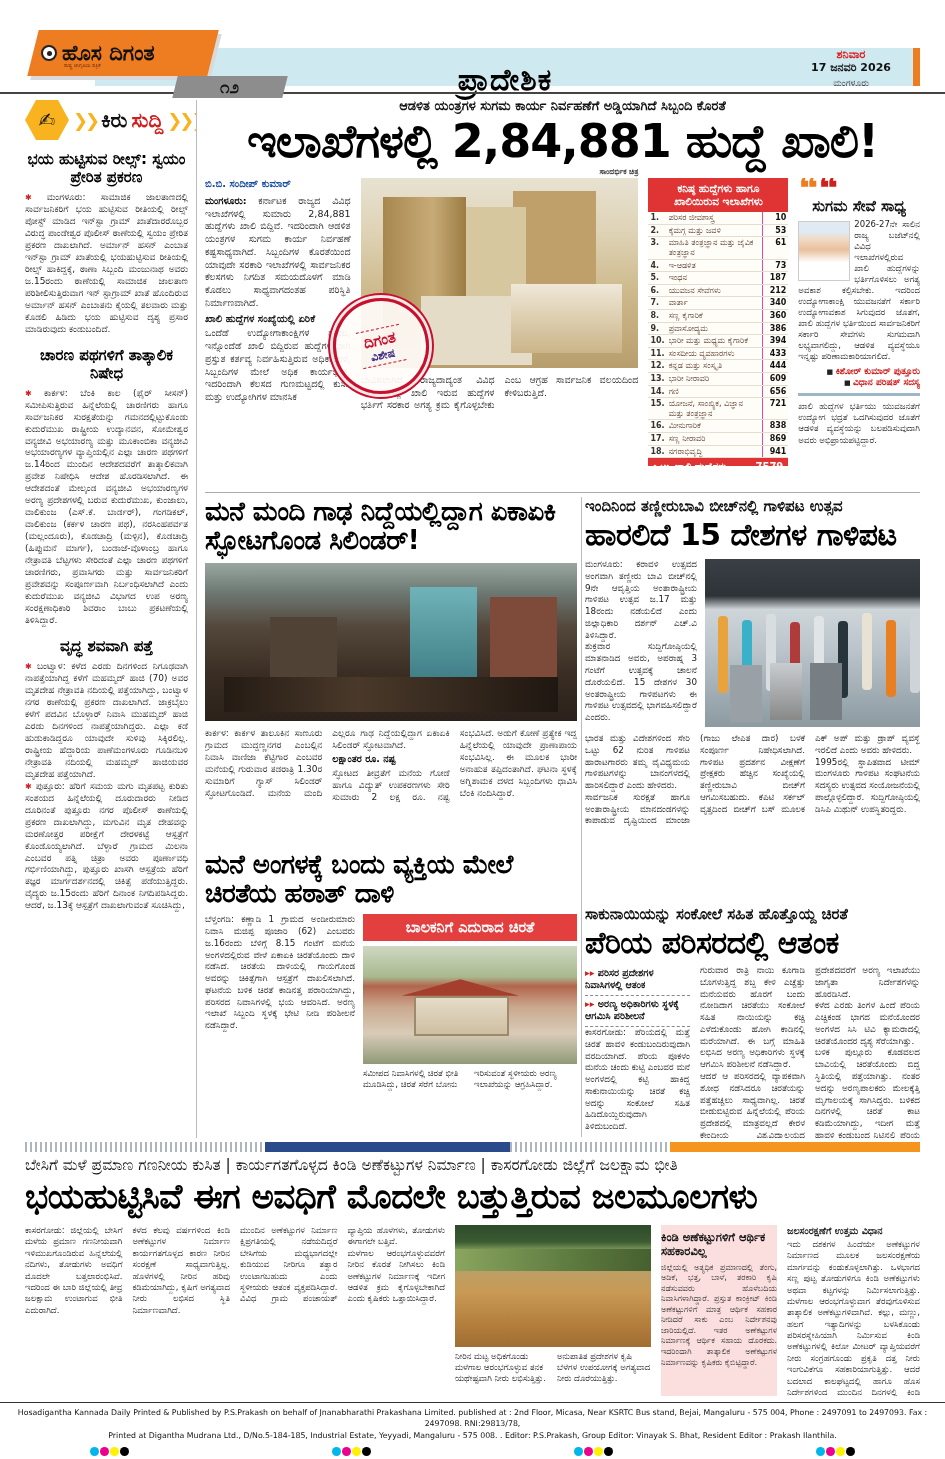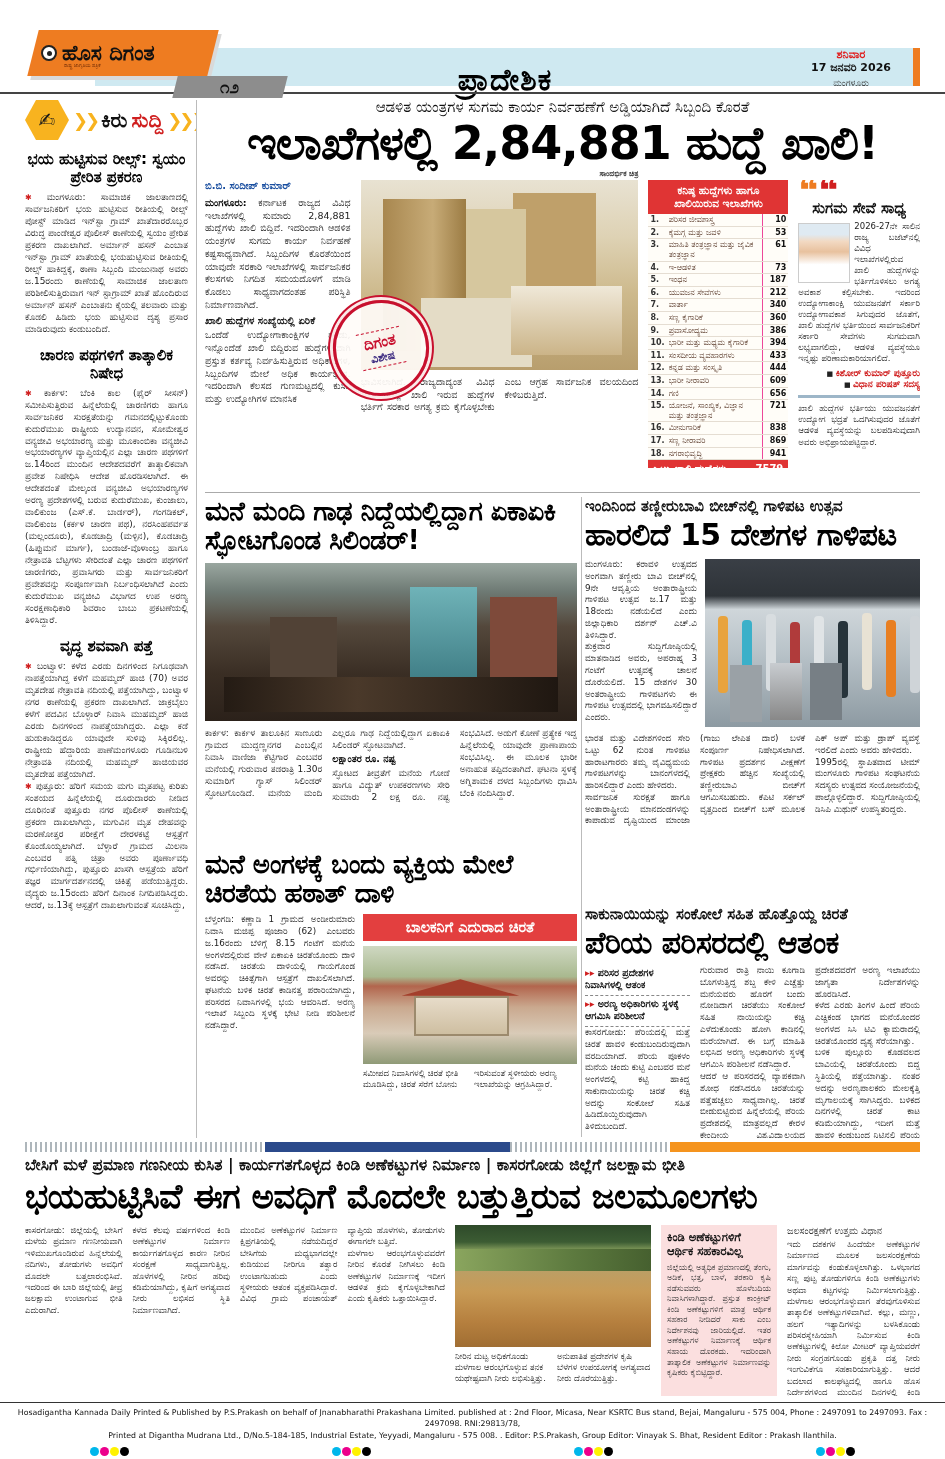--- a/index.html
+++ b/index.html
@@ -32,21 +32,21 @@
   .hex { width:44px; height:40px; background:#f8b31f; clip-path:polygon(25% 0,75% 0,100% 50%,75% 100%,25% 100%,0 50%); display:flex; align-items:center; justify-content:center; font-size:20px; flex:none; }
   .chev { color:#f8b31f; font-weight:bold; font-size:18px; letter-spacing:-3px; }
   .kiru-word-black { font-size:20px; font-weight:bold; color:#111; }
   .kiru-word-red { font-size:20px; font-weight:bold; color:#d01f1f; }
   .kiru-headline { font-size:15px; font-weight:bold; line-height:1.2; text-align:center; margin:10px 0 6px; color:#000; }
   .kiru-body { font-size:9px; line-height:1.33; text-align:justify; color:#222; }
   .kiru-body::before { content:"✱ "; color:#d01f1f; font-size:8px; }
 
   
   .lead { position:absolute; left:205px; top:98px; width:715px; height:392px; }
-  .lead-kicker { text-align:center; font-size:15px; font-weight:normal; color:#111; }
+  .lead-kicker { text-align:center; font-size:13px; font-weight:bold; color:#111; }
   .lead-headline { text-align:center; font-size:46px; font-weight:900; color:#000; letter-spacing:-1px; margin-top:4px; line-height:1.0; }
   .lead-body-row { display:flex; gap:10px; margin-top:14px; height:288px; }
   .lead-c1 { width:152px; overflow:hidden; }
   .byline { color:#1a4fa0; font-weight:bold; font-size:10px; margin-bottom:5px; }
   .bodytext { font-size:9.5px; line-height:1.34; text-align:justify; color:#222; }
   .bodytext b.dateline { color:#000; }
   .bodytext::first-letter {}
   .lead-sub { font-size:10px; font-weight:bold; margin:4px 0 2px; }
   .lead-c2 { width:290px; position:relative; }
   .photo-credit { position:absolute; right:0; top:-11px; font-size:7.5px; font-weight:bold; color:#333; }
@@ -117,33 +117,33 @@
   .peria-cols { column-count:3; column-gap:10px; height:178px; overflow:hidden; }
   .bullets { font-size:9.5px; font-weight:bold; color:#111; }
   .bullet-item { border-bottom:1px dashed #888; padding:2px 0 4px; }
   .bullet-item::before { content:"▸▸ "; color:#d01f1f; }
 
   
   .hatchbar { position:absolute; left:25px; top:1142px; width:895px; height:10px;
      background:repeating-linear-gradient(90deg,#aeb6bb 0 2px,#fff 2px 5px); }
   .hatch-blue { position:absolute; left:265px; top:1142px; width:245px; height:10px; background:#2b4a8b; }
   .water { position:absolute; left:25px; top:1156px; width:895px; height:240px; overflow:hidden; }
-  .water-kicker { font-size:15.5px; font-weight:bold; color:#111; }
+  .water-kicker { font-size:15.5px; font-weight:normal; color:#111; }
   .water-head { font-size:34px; font-weight:900; letter-spacing:-.5px; color:#000; margin:2px 0 8px; }
   .water-row { display:flex; gap:10px; }
   .water-cols { width:420px; column-count:4; column-gap:10px; font-size:8.5px; height:172px; overflow:hidden; }
   .water-mid { width:196px; }
   .river-photo { width:100%; height:122px; background:linear-gradient(180deg,#2e4a2a 0%,#3c5c33 14%,#7a9456 20%,#b8a06a 32%,#c89a55 55%,#b57f3e 80%,#a06e33 100%); position:relative; overflow:hidden; }
   .river-photo::before { content:""; position:absolute; left:0; top:20%; width:100%; height:18%; background:linear-gradient(90deg,#8aa55e,#5d7a3f 60%,#46602f); }
   .river-under { margin-top:4px; column-count:2; column-gap:8px; font-size:8.5px; line-height:1.3; height:46px; overflow:hidden; }
-  .pinkbox { width:116px; background:#fbdfdf; padding:6px 6px; height:172px; overflow:hidden; }
+  .pinkbox { width:116px; background:#fbdfdf; padding:6px 0; height:172px; overflow:hidden; }
   .pinkbox h4 { font-size:11.5px; color:#111; line-height:1.2; margin-bottom:4px; }
   .pinkbox p { font-size:8px; line-height:1.32; color:#333; text-align:justify; }
   .water-right { flex:1; overflow:hidden; height:172px; }
-  .water-sub { font-size:9.5px; font-weight:normal; margin-bottom:2px; }
+  .water-sub { font-size:9.5px; font-weight:bold; margin-bottom:2px; }
 
   
   .footer { position:absolute; left:0; top:1402px; width:945px; border-top:1.5px solid #333; padding-top:4px; }
   .imprint { text-align:center; font-size:7.8px; color:#111; line-height:1.45; padding:0 10px; }
   .cmyk-row { display:flex; justify-content:space-between; padding:6px 90px 0; }
   .cmyk { display:flex; gap:1px; }
   .dot { width:9px; height:9px; border-radius:50%; }
   .dot.c{background:#00b7eb}.dot.m{background:#ec008c}.dot.y{background:#fff200}.dot.k{background:#000}
 </style>
 </head>

